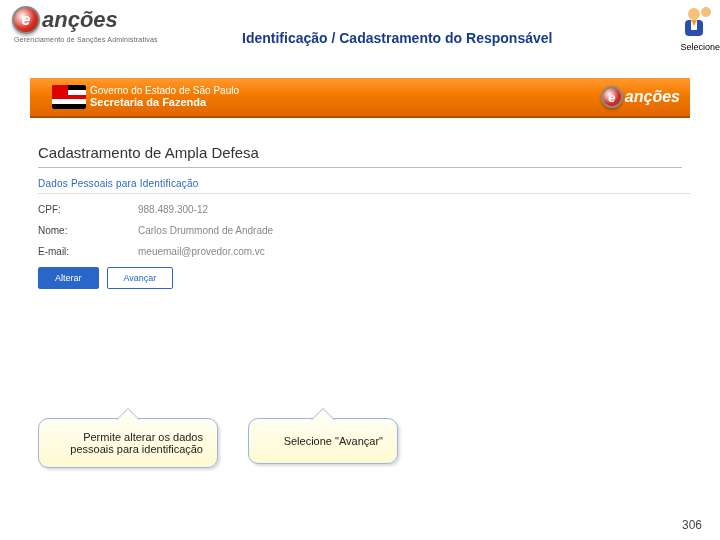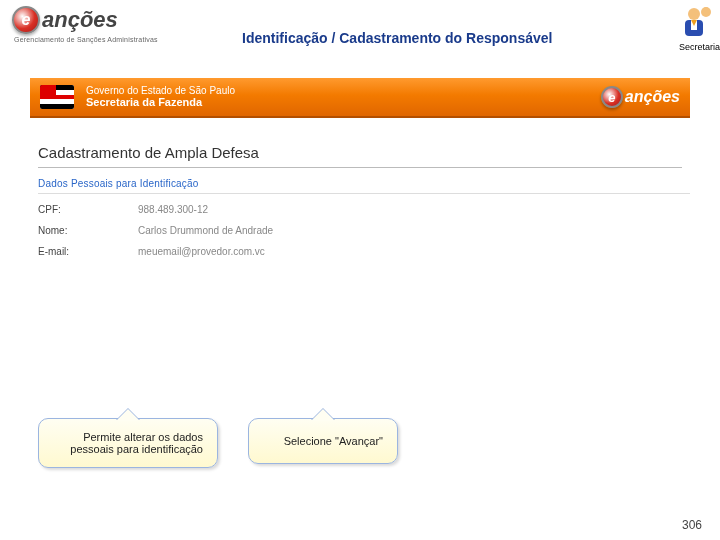--- a/index.html
+++ b/index.html
@@ -51,21 +51,21 @@
     position: absolute; top: 78px; left: 30px; width: 660px; height: 270px;
     background: #fff;
   }
   .app-header {
     height: 40px;
     background: linear-gradient(#ff9a2e, #f37a00 45%, #e06600);
     border-bottom: 2px solid #b34f00;
     display: flex; align-items: center; justify-content: space-between;
     padding: 0 10px;
   }
-  .hdr-left { display: flex; align-items: center; gap: 12px; }
+  .hdr-left { display: flex; align-items: center; gap: 4px; margin-left: 12px; }
   .flag {
     width: 34px; height: 24px; background: #fff; border-radius: 2px;
     position: relative; overflow: hidden;
   }
   .flag::before { content:""; position:absolute; inset:0;
     background:
       linear-gradient(#000 0 20%, #fff 20% 40%, #d00 40% 60%, #fff 60% 80%, #000 80% 100%);
   }
   .flag::after { content:""; position:absolute; left:0; top:0; width:16px; height:14px; background:#d00; border-bottom:1px solid #fff; }
   .hdr-text { color:#fff; font-size:10px; line-height:1.1; }
@@ -128,21 +128,21 @@
 <div class="user-badge">
   <svg viewBox="0 0 36 36">
     <circle cx="18" cy="10" r="6" fill="#f4c07a"></circle>
     <rect x="9" y="16" width="18" height="16" rx="4" fill="#2a4db0"></rect>
     <rect x="15" y="16" width="6" height="10" fill="#fff"></rect>
     <polygon points="15,16 21,16 18,22" fill="#f0a020"></polygon>
     <circle cx="30" cy="8" r="5" fill="#f4c07a"></circle>
     <rect x="28" y="3" width="4" height="6" rx="2" fill="#f4c07a"></rect>
   </svg>
 </div>
-<div class="user-label">Secretaria</div>
+<div class="user-label">Selecione</div>
 
 <div class="app-panel">
   <div class="app-header">
     <div class="hdr-left">
       <div class="flag"></div>
       <div class="hdr-text">
         <span>Governo do Estado de São Paulo</span>
         <b>Secretaria da Fazenda</b>
       </div>
     </div>
@@ -165,18 +165,22 @@
     <div class="row">
       <span class="lbl">Nome:</span>
       <span class="val">Carlos Drummond de Andrade</span>
     </div>
     <div class="row">
       <span class="lbl">E-mail:</span>
       <span class="val">meuemail@provedor.com.vc</span>
     </div>
   </div>
 
+  <div class="actions">
+    <button class="btn btn-primary">Alterar</button>
+    <button class="btn btn-ghost">Avançar</button>
+  </div>
 </div>
 
 <div class="callout callout-1">Permite alterar os dados pessoais para identificação</div>
 <div class="callout callout-2">Selecione "Avançar"</div>
 
 <div class="page-num">306</div>
 
 </body></html>

